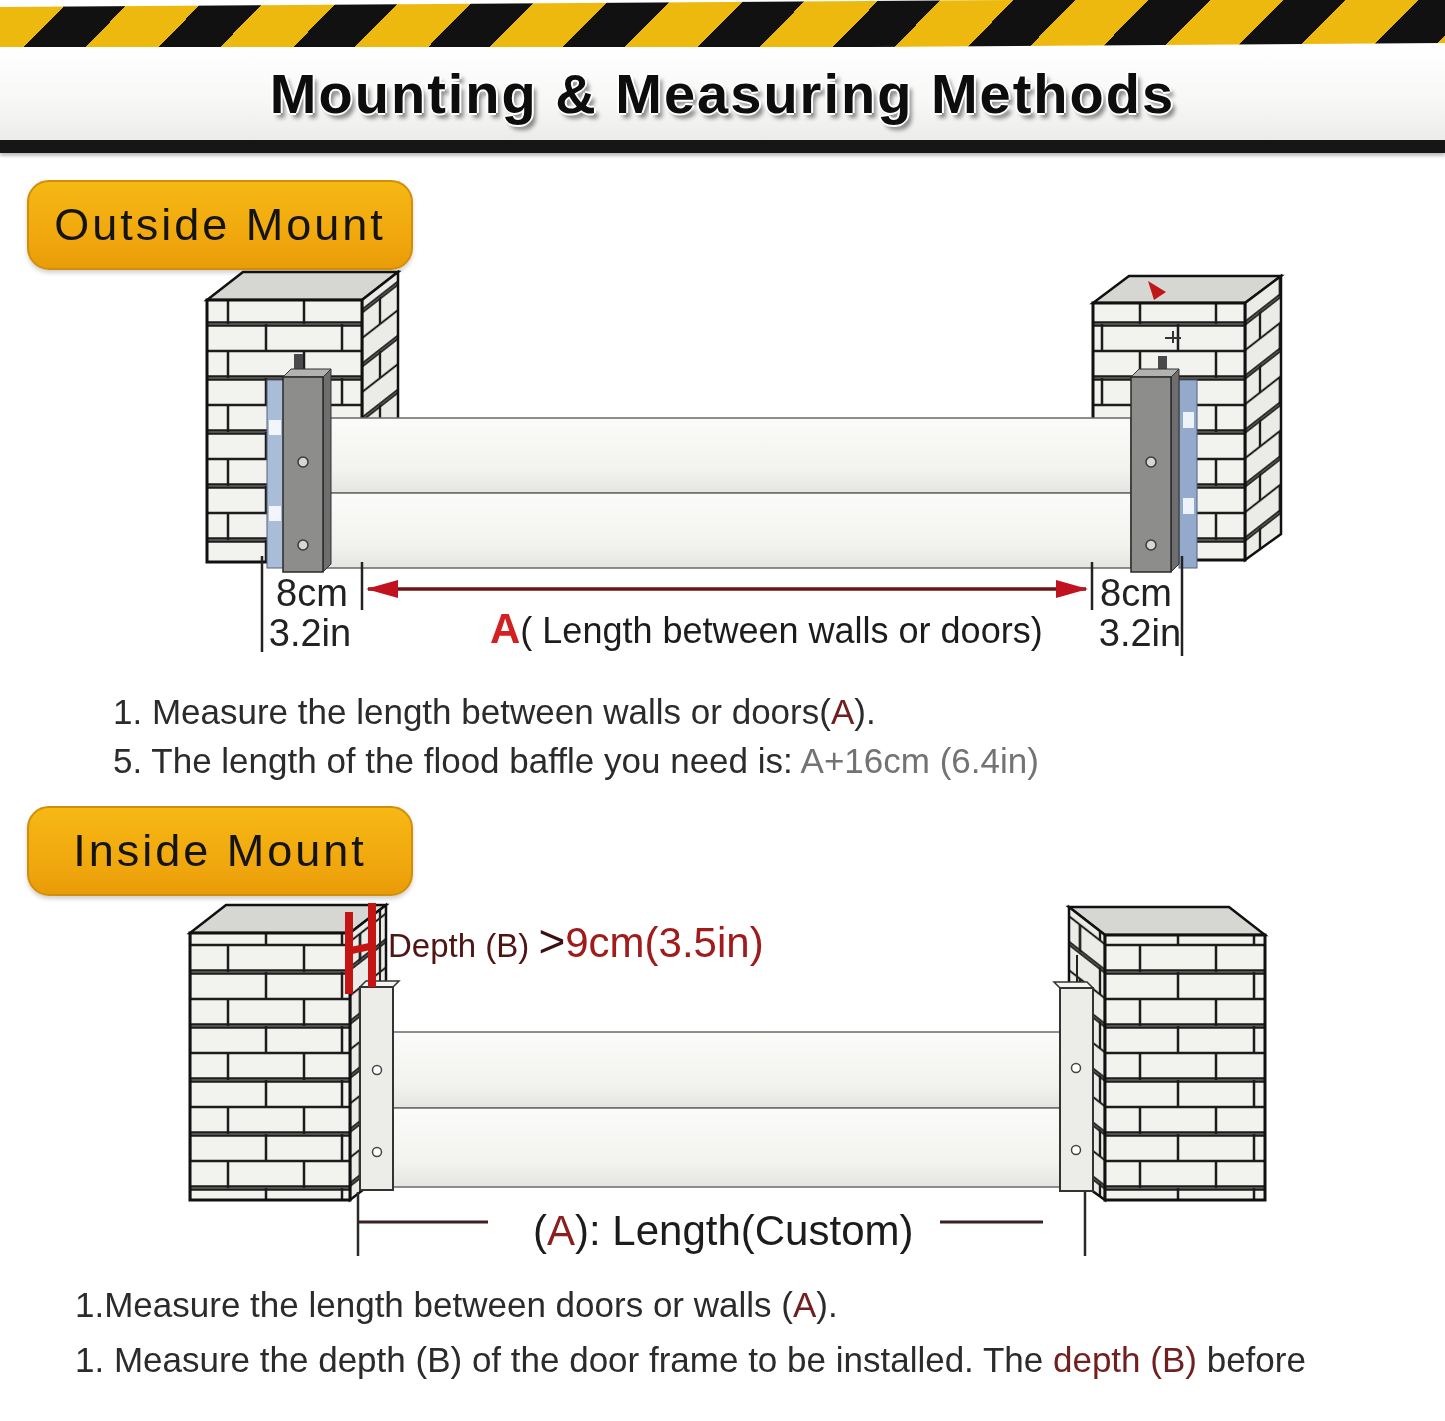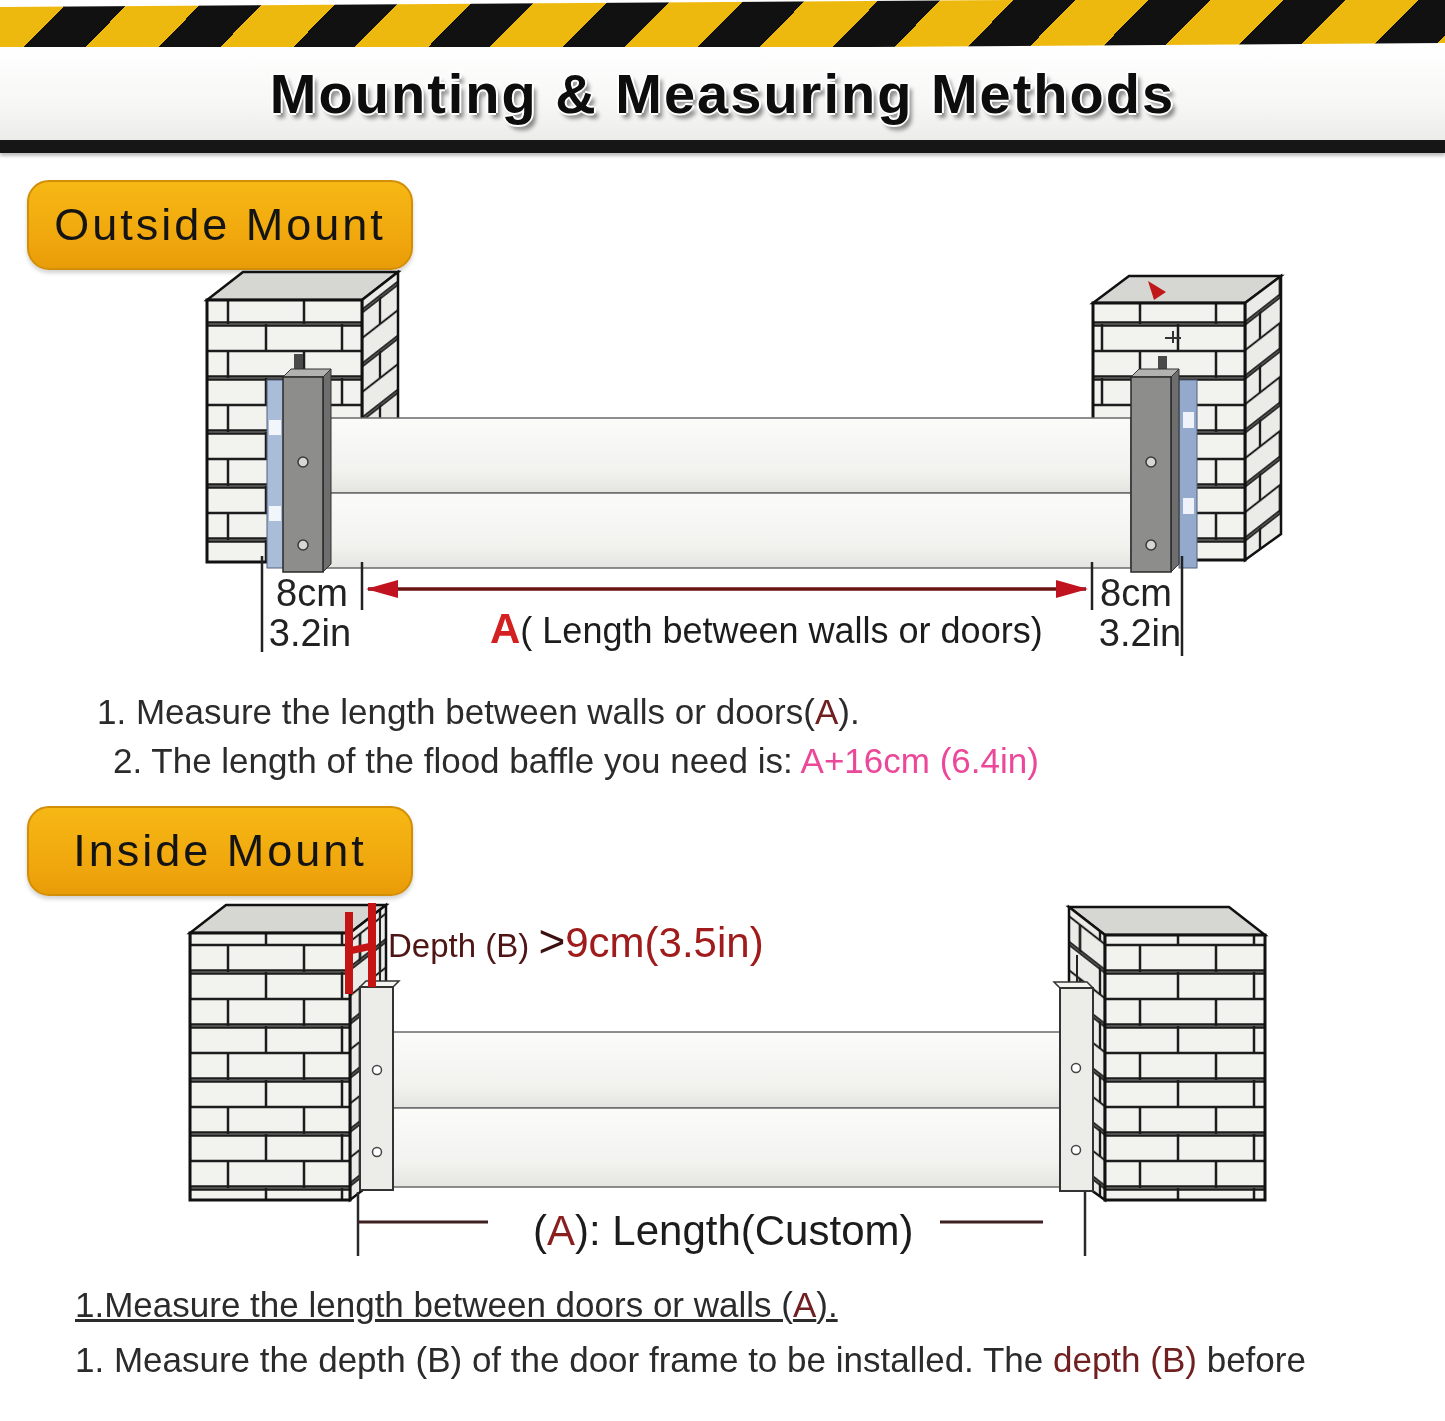--- a/index.html
+++ b/index.html
@@ -41,21 +41,21 @@
   }
   .badge-outside { top:180px; }
   .badge-inside  { top:806px; }
   
   .diagram { position:absolute; left:0; width:1445px; }
   svg text { font-family:"Liberation Sans","DejaVu Sans",sans-serif; }
   
   .text-line { position:absolute; font-size:35px; line-height:38px; color:#2b2b2b; white-space:nowrap; }
   .text-block { position:absolute; font-size:35px; line-height:38px; color:#2b2b2b; }
   .maroon  { color:#702020; }
-  .formula { color:#ec4899; }
+  .formula { color:#737373; }
 </style>
 </head>
 <body>
 
 <div class="page">
 
   <div class="banner">
     <div class="stripes"></div>
     <div class="title-band">
       <span class="main-title">Mounting &amp; Measuring Methods</span>
@@ -149,25 +149,25 @@
       <polygon points="1088,589 1056,580 1056,598" fill="#c1121f"></polygon>
     </g>
 
     <text x="312" y="606" text-anchor="middle" font-size="38" fill="#222">8cm</text>
     <text x="310" y="646" text-anchor="middle" font-size="38" fill="#222">3.2in</text>
     <text x="1136" y="606" text-anchor="middle" font-size="38" fill="#222">8cm</text>
     <text x="1140" y="646" text-anchor="middle" font-size="38" fill="#222">3.2in</text>
     <text x="490" y="643" font-size="36" fill="#1c1c1c"><tspan font-weight="bold" font-size="42" fill="#d42020">A</tspan><tspan>( Length between walls or doors)</tspan></text>
   </svg>
 
-  <div class="text-line" style="top:693px;left:97px;">
+  <div class="text-line" style="top:693px;left:113px;">
     <span>1. Measure the length between walls or doors(</span><span class="maroon">A</span><span>).</span>
   </div>
   <div class="text-line" style="top:742px;left:113px;">
-    <span>2. The length of the flood baffle you need is: </span><span class="formula">A+16cm (6.4in)</span>
+    <span>5. The length of the flood baffle you need is: </span><span class="formula">A+16cm (6.4in)</span>
   </div>
 
   <svg class="diagram" style="top:890px;height:400px;" viewBox="0 890 1445 400">
 
     <g>
       <polygon points="190,933 350,933 386,905 226,905" fill="#d6d6d3" stroke="#111" stroke-width="2.5"></polygon>
       <polygon points="350,933 386,905 386,1172 350,1200" fill="url(#brickR)" stroke="#111" stroke-width="2.5"></polygon>
       <rect x="190" y="933" width="160" height="267" fill="url(#brick)" stroke="#111" stroke-width="3"></rect>
     </g>
 
@@ -208,20 +208,20 @@
 
     <g>
       <line x1="358" y1="1192" x2="358" y2="1256" stroke="#2a2a2a" stroke-width="2.5"></line>
       <line x1="1085" y1="1192" x2="1085" y2="1256" stroke="#2a2a2a" stroke-width="2.5"></line>
       <line x1="358" y1="1222" x2="488" y2="1222" stroke="#3d2020" stroke-width="3"></line>
       <line x1="940" y1="1222" x2="1043" y2="1222" stroke="#3d2020" stroke-width="3"></line>
     </g>
     <text x="533" y="1245" font-size="42" fill="#1c1c1c"><tspan>(</tspan><tspan fill="#8a1f1f">A</tspan><tspan>): Length(Custom)</tspan></text>
   </svg>
 
-  <div class="text-line" style="top:1286px;left:75px;text-decoration:underline;">
+  <div class="text-line" style="top:1286px;left:75px;">
     <span>1.Measure the length between doors or walls (</span><span class="maroon">A</span><span>).</span>
   </div>
   <div class="text-block" style="top:1341px;left:62px;width:1390px;text-indent:13px;">
     <span>1. Measure the depth (B) of the door frame to be installed. The </span><span class="maroon">depth (B)</span><span> before</span><br>
   </div>
 
 </div>
 
 </body></html>

